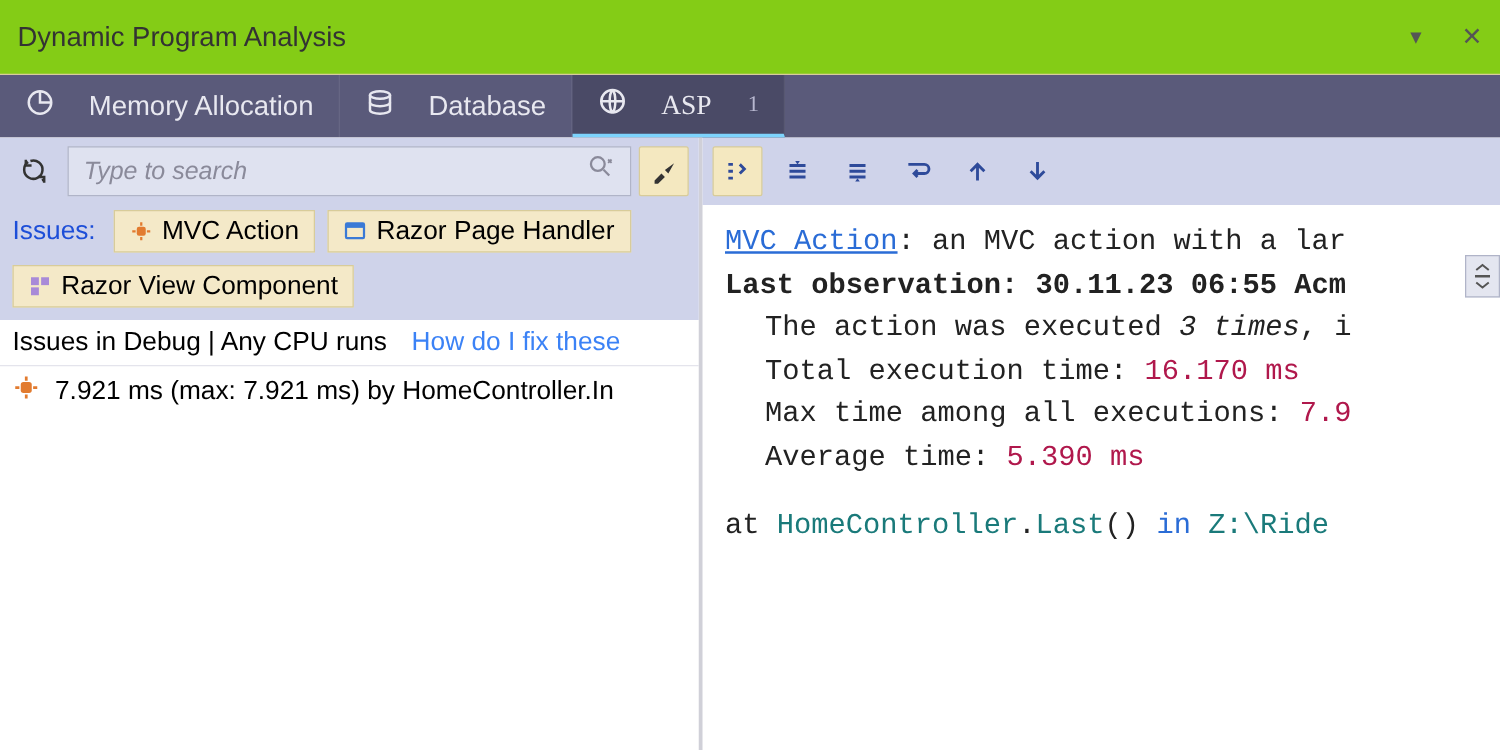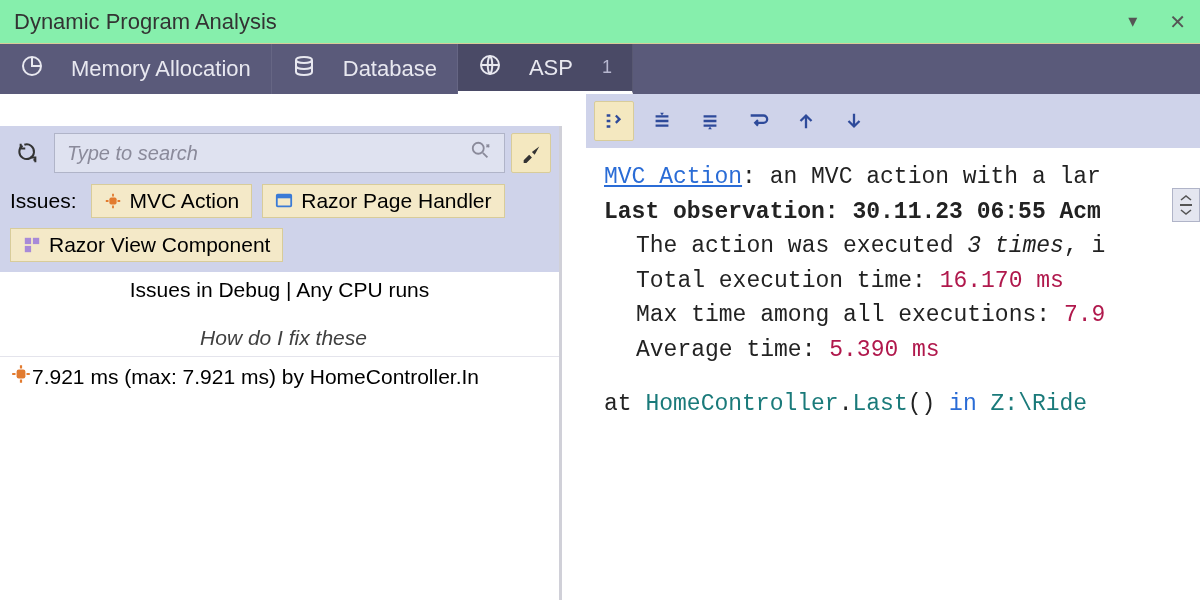--- a/index.html
+++ b/index.html
@@ -8,22 +8,22 @@
     font-size: 20px;
     background: #fff;
     width: 1200px;
     height: 600px;
     overflow: hidden;
     display: flex;
     flex-direction: column;
   }
   
   .titlebar {
-    background: #86efac;
-    height: 44px;
+    background: #84cc16;
+    height: 60px;
     display: flex;
     align-items: center;
     padding: 0 14px;
     border-bottom: 1px solid #d8cc9a;
     gap: 32px;
   }
   .titlebar .title { font-size: 22px; color: #333; flex: 1; }
   .titlebar .winicons { display: flex; gap: 16px; align-items: center; color: #555; }
   .titlebar .winicons span { font-size: 18px; line-height: 1; display:inline-block; }
 
@@ -39,36 +39,36 @@
     align-items: center;
     gap: 27px;
     padding: 0 20px;
     color: #e8e8f0;
     font-size: 22px;
     cursor: pointer;
     border-right: 1px solid rgba(255,255,255,0.08);
   }
   .tab.active {
     background: #4a4a66;
-    border-bottom: 3px solid #ffffff;
+    border-bottom: 3px solid #7dd3fc;
+    font-family: Liberation Serif, serif;
   }
   .tab .badge { color: #b8b8d0; font-size: 18px; margin-left: 2px; }
   .tab svg { width: 24px; height: 24px; }
 
   
   .mainarea { flex:1; display:flex; overflow:hidden; }
   .leftpane {
     width: 562px;
     display:flex;
     flex-direction:column;
     background:#fff;
     border-right: 3px solid #d0d0d8;
-    margin-top: 32px;
-  }
-  .rightpane { flex:1; display:flex; flex-direction:column; position:relative;margin-left:24px; }
+  }
+  .rightpane { flex:1; display:flex; flex-direction:column; position:relative; }
 
   
   .toolbar {
     background: #cfd3ea;
     height: 54px;
     display:flex;
     align-items:center;
     padding: 0 8px;
     gap: 6px;
   }
@@ -100,21 +100,21 @@
 
   
   .filterrow {
     background:#cfd3ea;
     padding: 4px 10px 10px 10px;
     display:flex;
     flex-wrap:wrap;
     gap:10px;
     align-items:center;
   }
-  .filterrow .lbl { color:#000000; font-size:21px; margin-right:4px; }
+  .filterrow .lbl { color:#1d4ed8; font-size:21px; margin-right:4px; }
   .chip {
     background:#f4e9c8;
     border:1px solid #d8cc9a;
     padding:4px 12px;
     display:flex;
     align-items:center;
     gap:8px;
     font-size:21px;
     cursor:pointer;
   }
@@ -123,30 +123,29 @@
 
   
   .issueshdr {
     display:flex;
     align-items:center;
     padding:6px 10px;
     font-size:21px;
     border-bottom:1px solid #e4e4ec;
     white-space:nowrap;
     overflow:hidden;
-    flex-direction:column;
-  }
-  .issueshdr .link { color:#404040; margin-left:8px; cursor:pointer;font-style:italic; }
+  }
+  .issueshdr .link { color:#3b82f6; margin-left:8px; cursor:pointer; }
 
   
   .issuelist { flex:1; overflow:hidden; }
   .issueitem {
     display:flex;
     align-items:center;
-    gap:0;
+    gap:12px;
     padding:6px 10px;
     font-size:21px;
     white-space:nowrap;
     overflow:hidden;
     cursor:pointer;
   }
   .issueitem svg { flex:none; width:22px; height:22px; }
 
   
   .rtoolbar {

